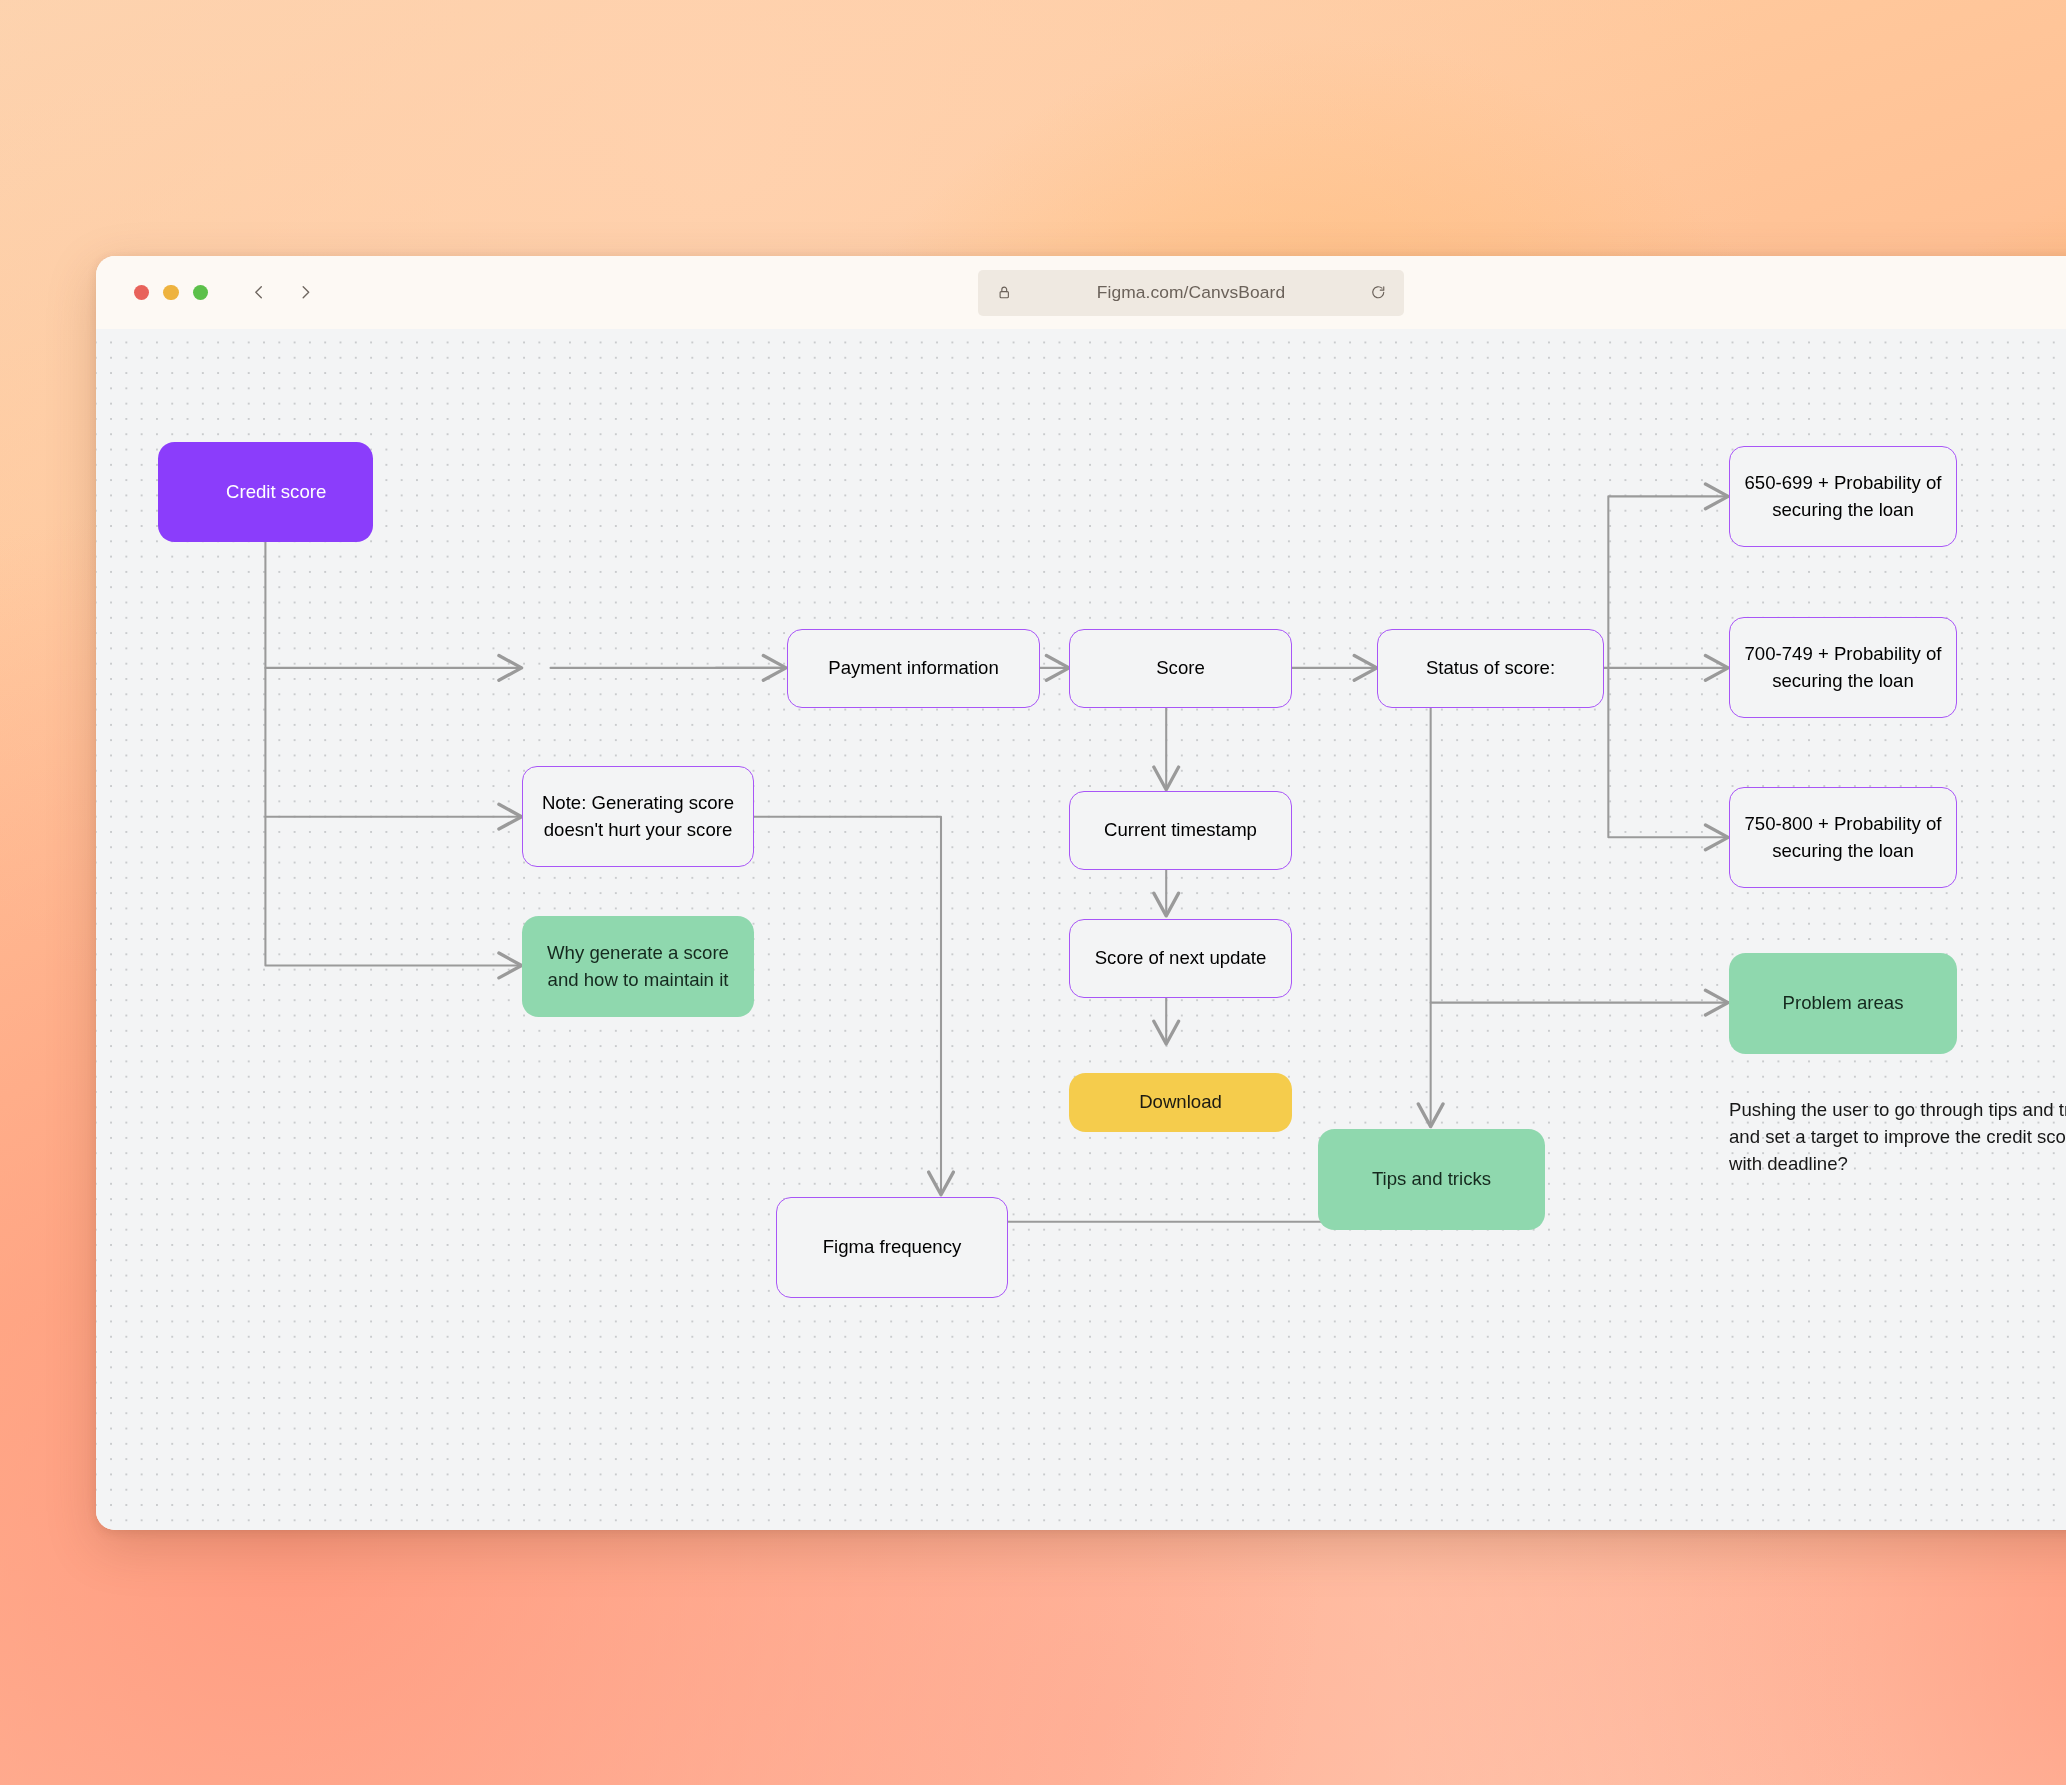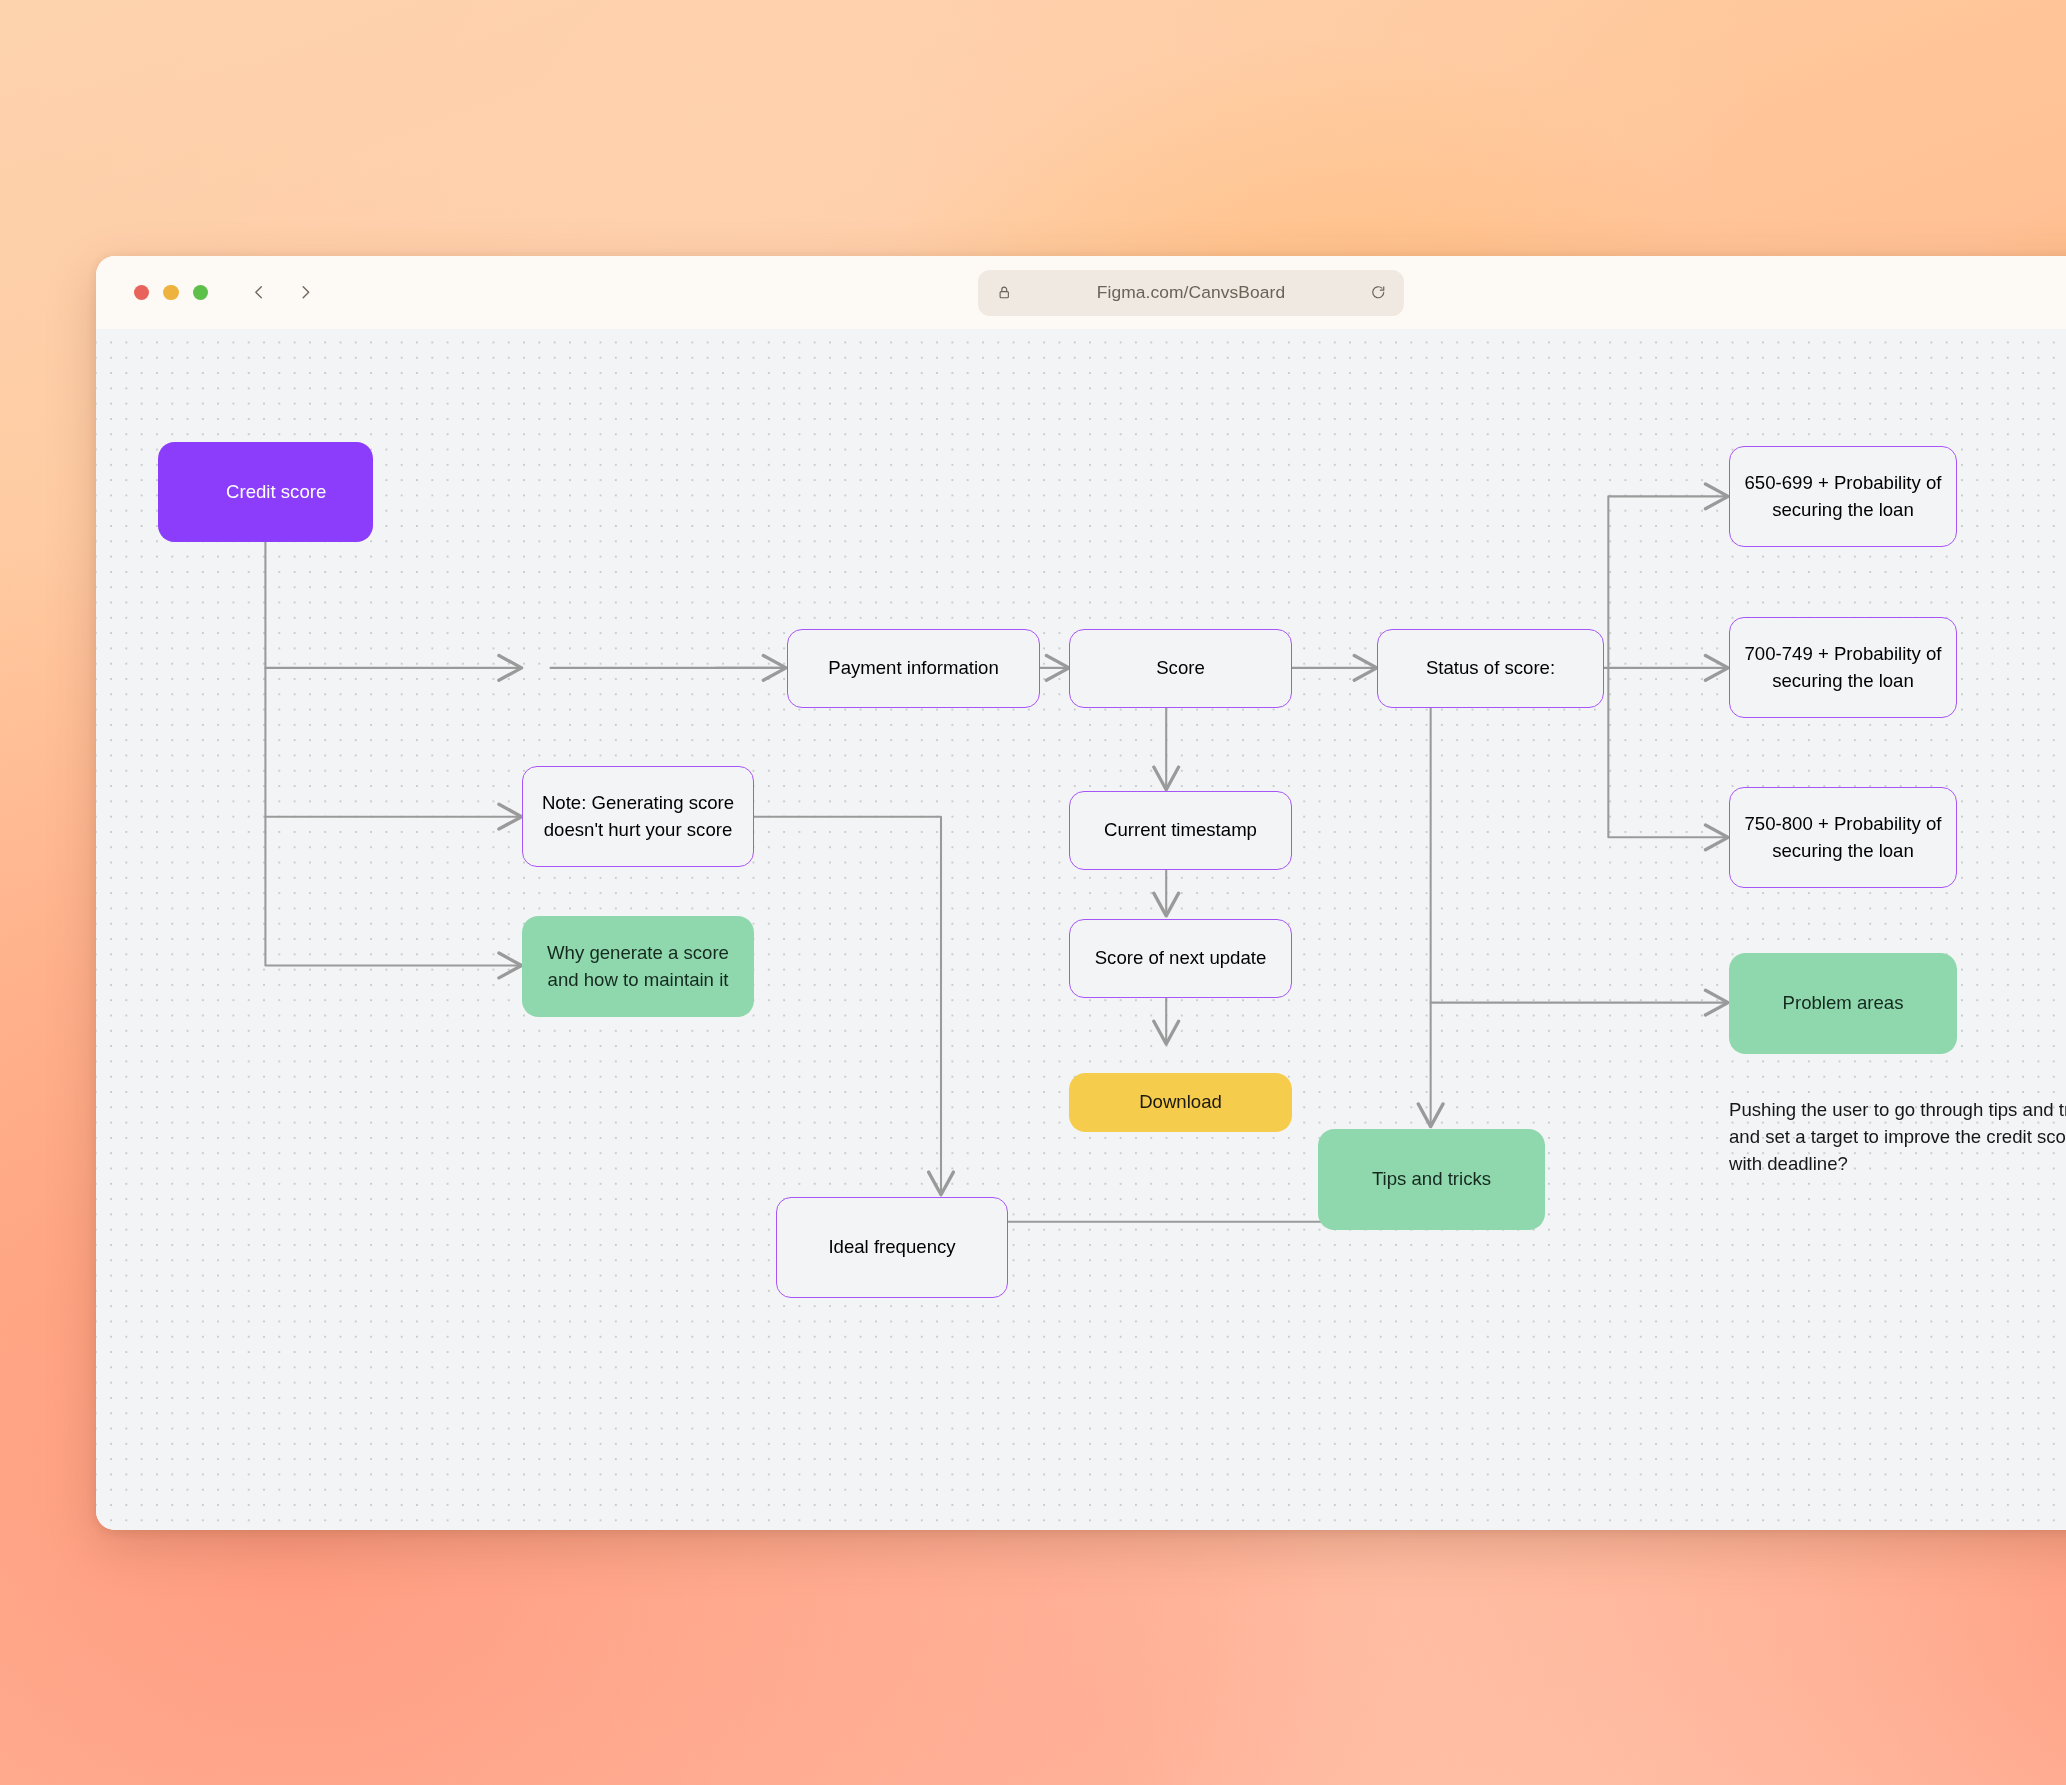--- a/index.html
+++ b/index.html
@@ -58,21 +58,21 @@
   .nav-arrows { display: flex; align-items: center; gap: 24px; margin-left: 41px; }
   .nav-arrow { width: 21.5px; height: 21.5px; display: flex; align-items: center; justify-content: center; color: #6f6760; }
   .nav-arrow svg { width: 16.5px; height: 16.5px; }
 
   #address-bar {
     position: absolute;
     left: 50%;
     transform: translateX(-50%);
     width: 426px;
     height: 46px;
-    border-radius: 12px;
+    border-radius: 5px;
     background: #efe9e1;
     display: flex;
     align-items: center;
     padding: 0 18px;
   }
   #address-bar .lock { width: 16.5px; height: 16.5px; flex: 0 0 auto; color: #6b625a; }
   #address-bar .lock svg { width: 16.5px; height: 16.5px; display: block; }
   #url-text {
     flex: 1;
     text-align: center;
@@ -234,21 +234,21 @@
 
       <div class="node outline" style="left:973px; top:590px; width:223px; height:79px;">
         <span>Score of next update</span>
       </div>
 
       <div class="node yellow" style="left:973px; top:744px; width:223px; height:59px;">
         <span>Download</span>
       </div>
 
       <div class="node outline" style="left:680px; top:868px; width:232px; height:101px;">
-        <span>Ideal frequency</span>
+        <span>Figma frequency</span>
       </div>
 
       <div class="node green" style="left:1222px; top:800px; width:227px; height:101px;">
         <span>Tips and tricks</span>
       </div>
 
       <div class="node green" style="left:1633px; top:624px; width:228px; height:101px;">
         <span>Problem areas</span>
       </div>
 

